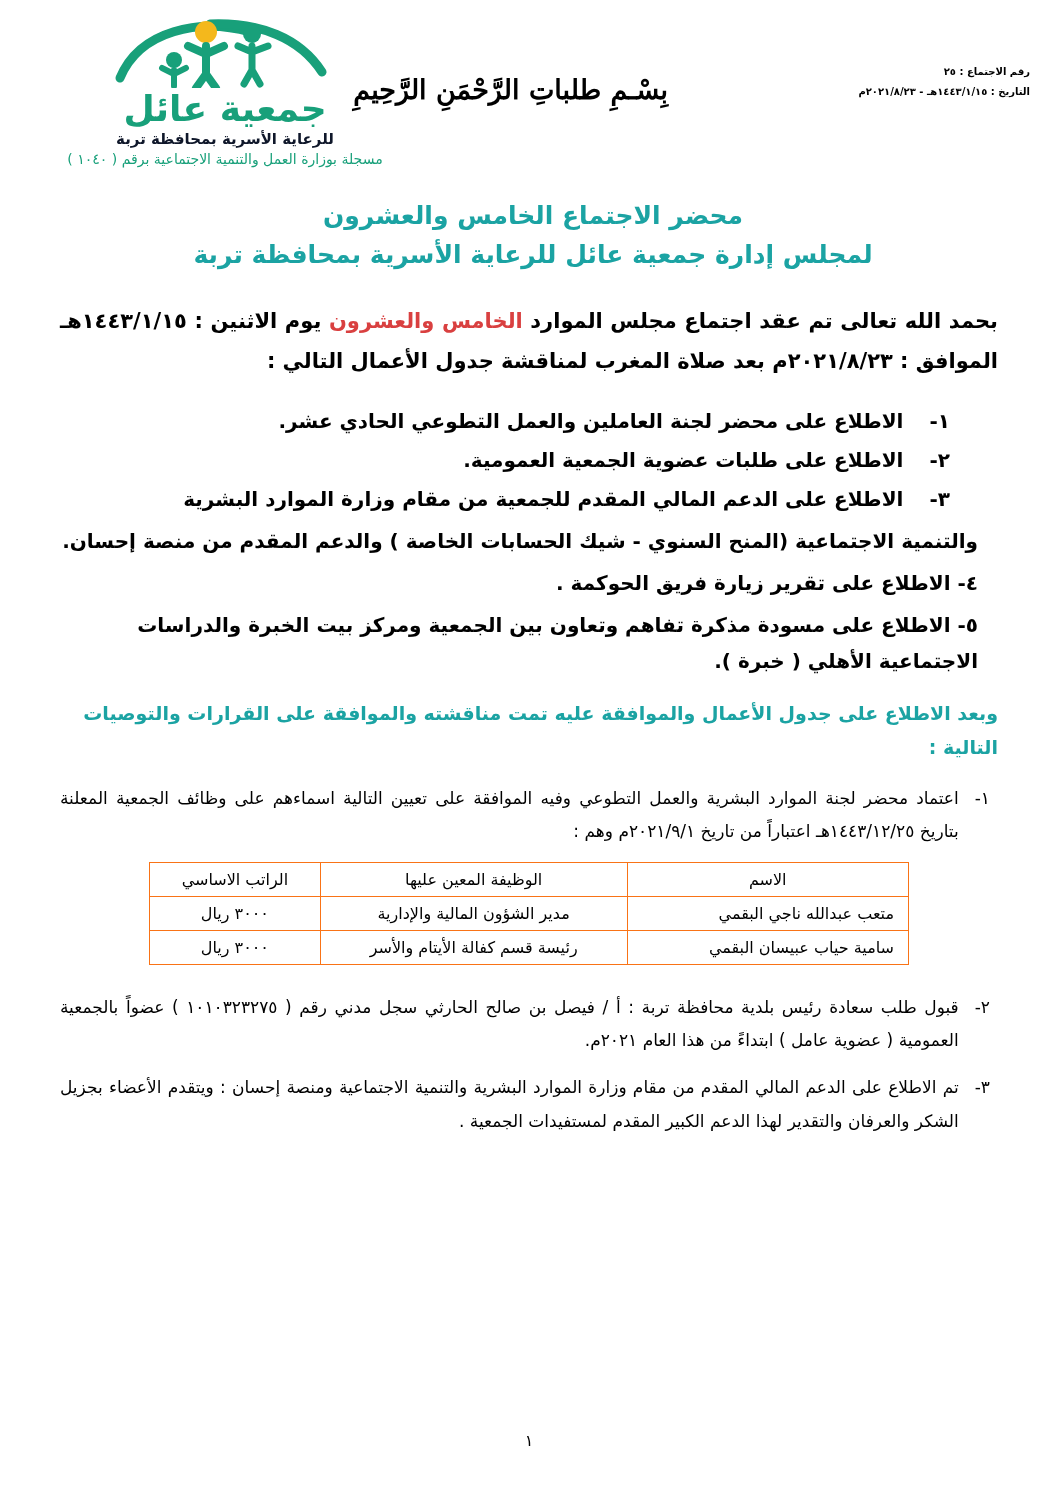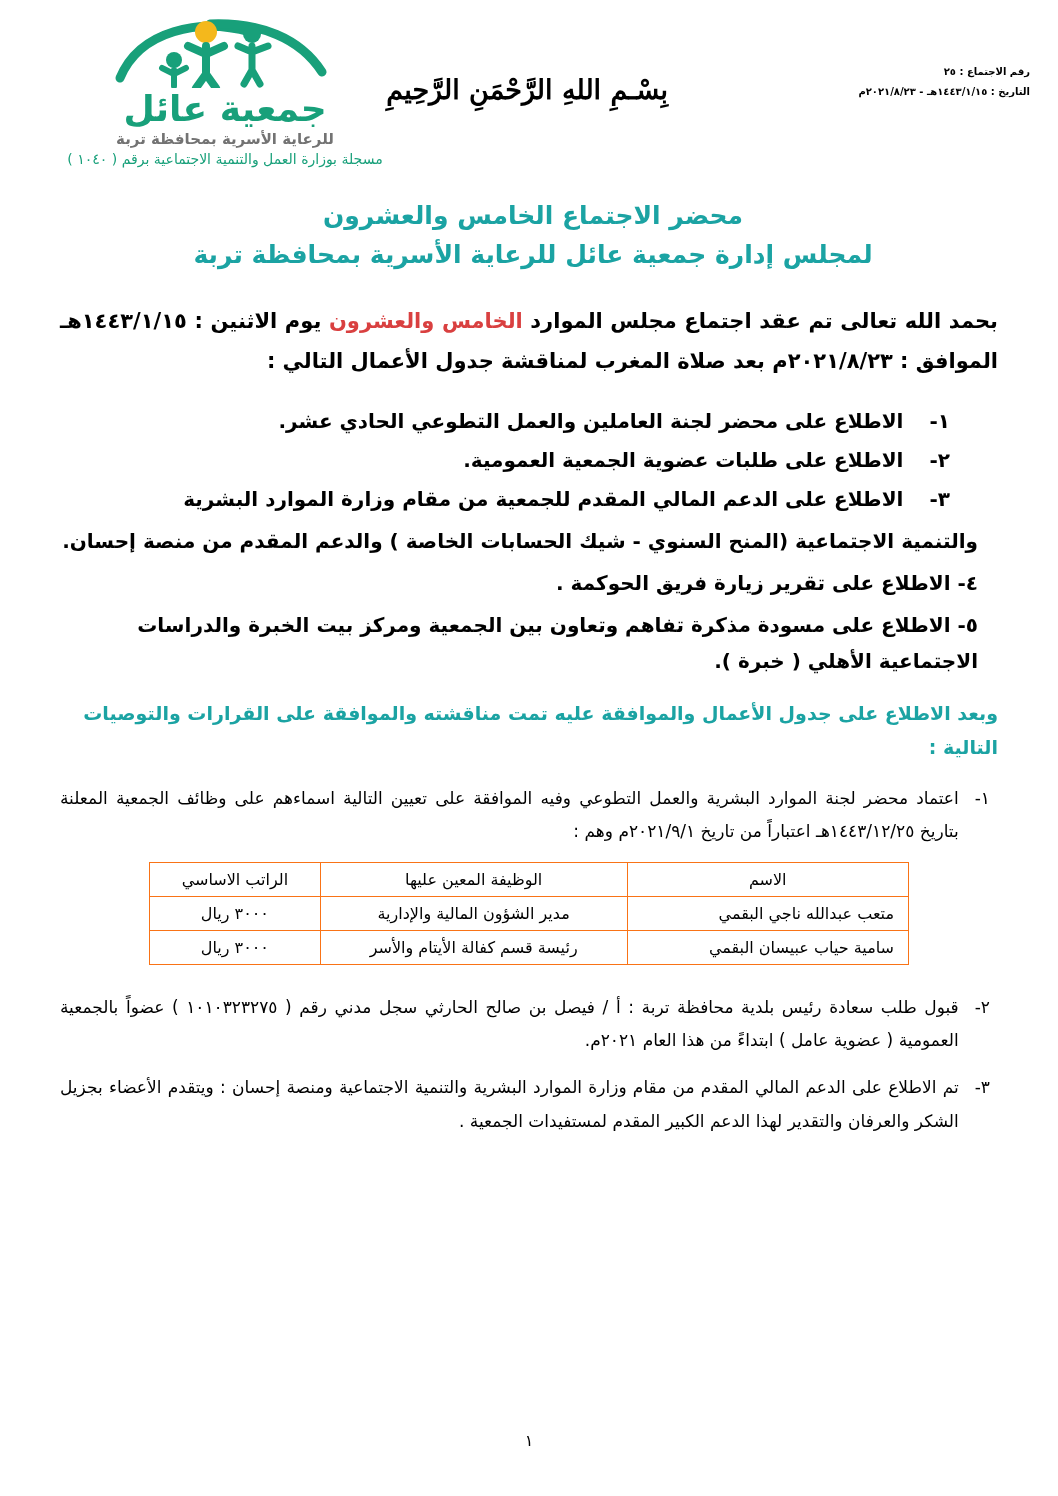--- a/index.html
+++ b/index.html
@@ -72,21 +72,21 @@
   .logo-name {
     font-size: 36px;
     font-weight: bold;
     color: #18A07A;
     line-height: 1.05;
     letter-spacing: -1px;
   }
   .logo-sub {
     font-size: 15px;
     font-weight: bold;
-    color: #737373;
+    color: #0f172a;
     margin-top: 2px;
   }
   .logo-reg {
     font-size: 14px;
     color: #18A07A;
     margin-top: 3px;
     letter-spacing: 0;
   }
 
   
@@ -206,21 +206,21 @@
       <div class="row">
         <span class="label">رقم الاجتماع  :</span>
         <span>٢٥</span>
       </div>
       <div class="row">
         <span class="label">التاريخ :</span>
         <span>١٤٤٣/١/١٥هـ - ٢٠٢١/٨/٢٣م</span>
       </div>
     </div>
 
-    <div class="basmala">بِسْـمِ اللهِ الرَّحْمَنِ الرَّحِيمِ</div>
+    <div class="basmala">بِسْـمِ طلباتِ الرَّحْمَنِ الرَّحِيمِ</div>
 
     <div class="logo">
       <div class="logo-mark">
         <svg width="230" height="72" viewBox="0 0 230 72" xmlns="http://www.w3.org/2000/svg">
 
           <path d="M10 62 C 30 14, 90 2, 140 16" stroke="#18A07A" stroke-width="9" fill="none" stroke-linecap="round"></path>
           <path d="M100 8 C 150 6, 190 22, 212 56" stroke="#18A07A" stroke-width="9" fill="none" stroke-linecap="round"></path>
 
           <circle cx="96" cy="16" r="11" fill="#F4B81C"></circle>
           <path d="M96 30 L96 58 M96 38 L78 30 M96 38 L114 30 M96 58 L86 72 M96 58 L106 72" stroke="#18A07A" stroke-width="8" stroke-linecap="round" fill="none"></path>

